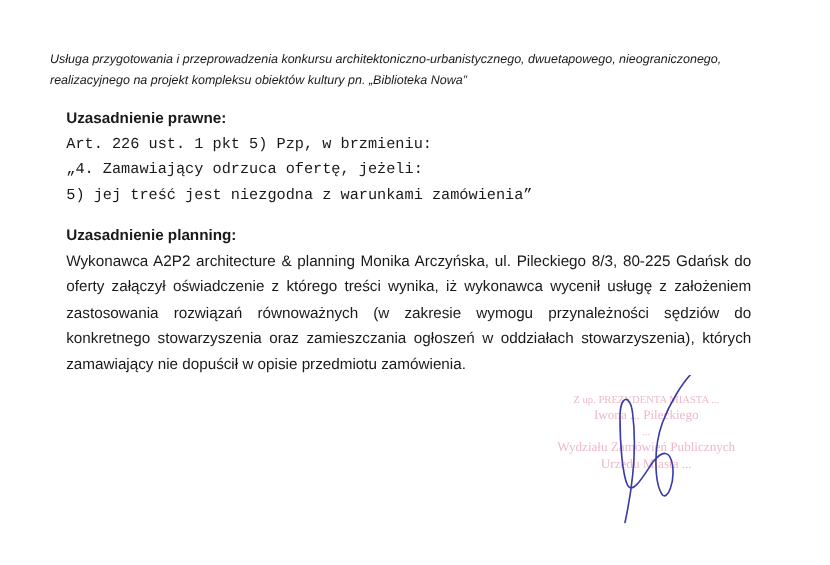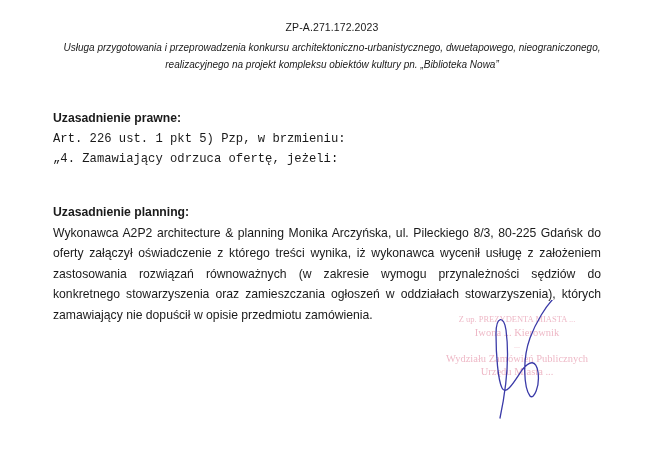--- a/index.html
+++ b/index.html
@@ -25,37 +25,35 @@
     top: 21px;
     left: 0; width: 664px;
     text-align: center;
     font-size: 10.5px;
     letter-spacing: 0.1px;
   }
   .subject {
     position: absolute;
     top: 39px;
     left: 40px; width: 584px;
-    text-align: center;
     font-size: 10px;
     font-style: italic;
     line-height: 17px;
   }
   .section {
     position: absolute;
     left: 53px;
     width: 548px;
     font-size: 12.2px;
     line-height: 20.5px;
   }
   .section.legal { top: 84px; }
   .section.factual { top: 178px; }
   .heading {
     font-weight: bold;
-    margin-top: 24px;
   }
   .line {
     white-space: nowrap;
     font-family: Liberation Mono, monospace;
   }
   .justify {
     text-align: justify;
     text-align-last: left;
     line-height: 20.6px;
   }
@@ -78,38 +76,38 @@
     top: 300px;
     width: 130px;
     height: 130px;
   }
 </style>
 </head>
 <body>
 
 <div class="page">
 
-  <div class="ref">ZP-A.271.172.2023</div>
 
   <div class="subject">Usługa przygotowania i przeprowadzenia konkursu architektoniczno-urbanistycznego, dwuetapowego, nieograniczonego, realizacyjnego na projekt kompleksu obiektów kultury pn. „Biblioteka Nowa”</div>
 
   <div class="section legal">
     <div class="heading">Uzasadnienie prawne:</div>
     <div class="line">Art. 226 ust. 1 pkt 5) Pzp,  w brzmieniu:</div>
     <div class="line">„4. Zamawiający odrzuca ofertę, jeżeli:</div>
+    <div class="line">5) jej treść jest niezgodna z warunkami zamówienia”</div>
   </div>
 
   <div class="section factual">
     <div class="heading">Uzasadnienie planning:</div>
     <div class="justify">Wykonawca A2P2 architecture &amp; planning Monika Arczyńska, ul. Pileckiego 8/3, 80-225 Gdańsk do oferty załączył oświadczenie z którego treści wynika, iż wykonawca wycenił usługę z założeniem zastosowania rozwiązań równoważnych (w zakresie wymogu przynależności sędziów do konkretnego stowarzyszenia oraz zamieszczania ogłoszeń w oddziałach stowarzyszenia), których zamawiający nie dopuścił w opisie przedmiotu zamówienia.</div>
   </div>
 
   <div class="stamp">
     <div style="font-size:8.5px;">Z up. PREZYDENTA MIASTA ...</div>
-    <div>Iwona ... Kierownik</div>
+    <div>Iwona ... Pileckiego</div>
     <div class="small">...</div>
     <div>Wydziału Zamówień Publicznych</div>
     <div>Urzędu Miasta ...</div>
   </div>
 
   <svg class="signature" viewBox="0 0 130 130" xmlns="http://www.w3.org/2000/svg">
     <path d="M 30 118 C 36 90, 40 60, 36 30 C 34 15, 26 16, 26 34 C 26 55, 28 80, 32 88 C 36 96, 44 82, 52 70 C 60 60, 66 60, 68 72 C 70 86, 64 100, 60 96 C 54 88, 52 60, 60 38 C 66 22, 76 6, 84 -2" fill="none" stroke="#3a3aa8" stroke-width="1.3" stroke-linecap="round"></path>
   </svg>
 
 </div>

